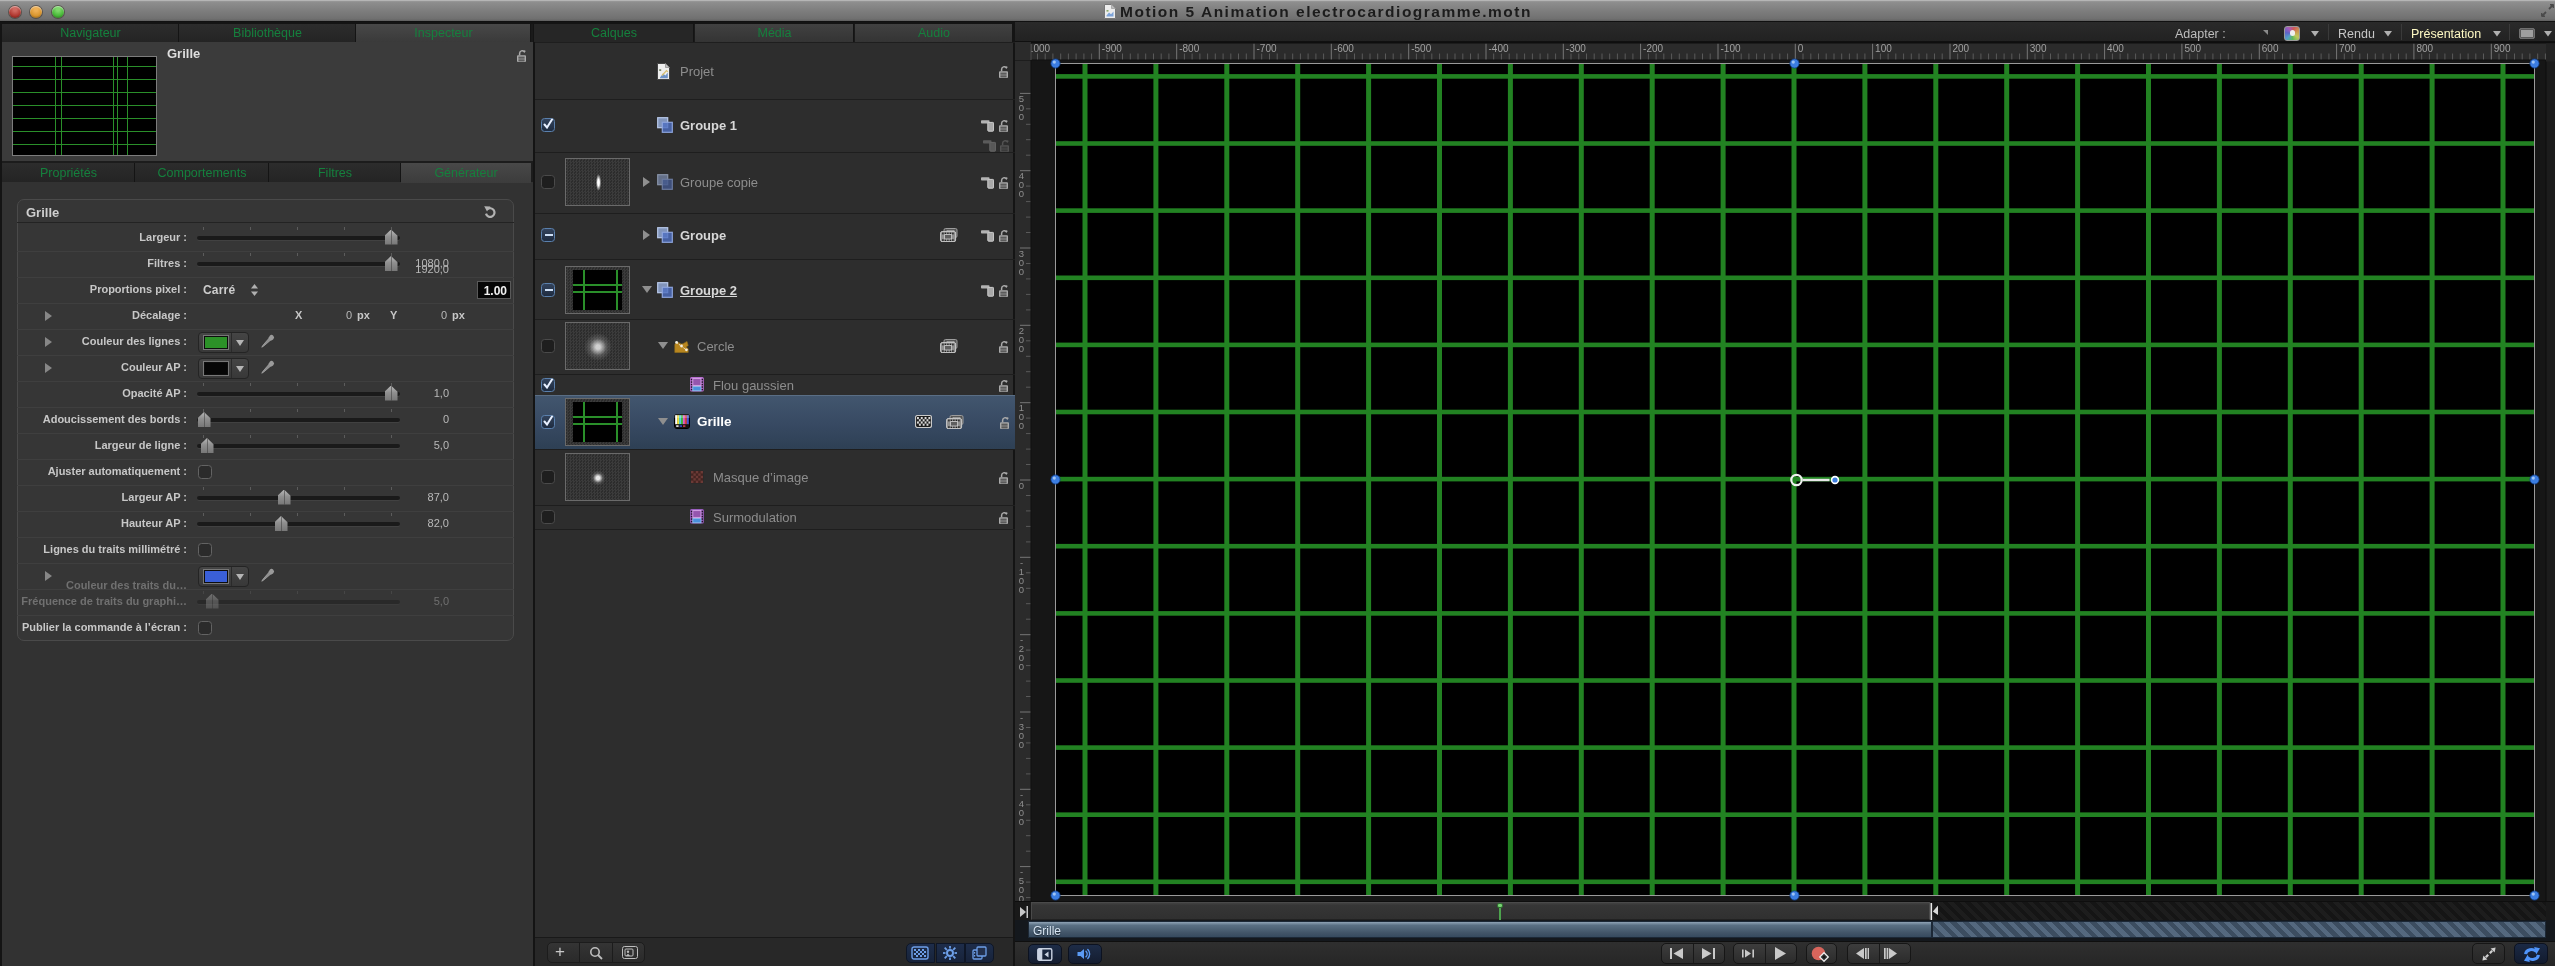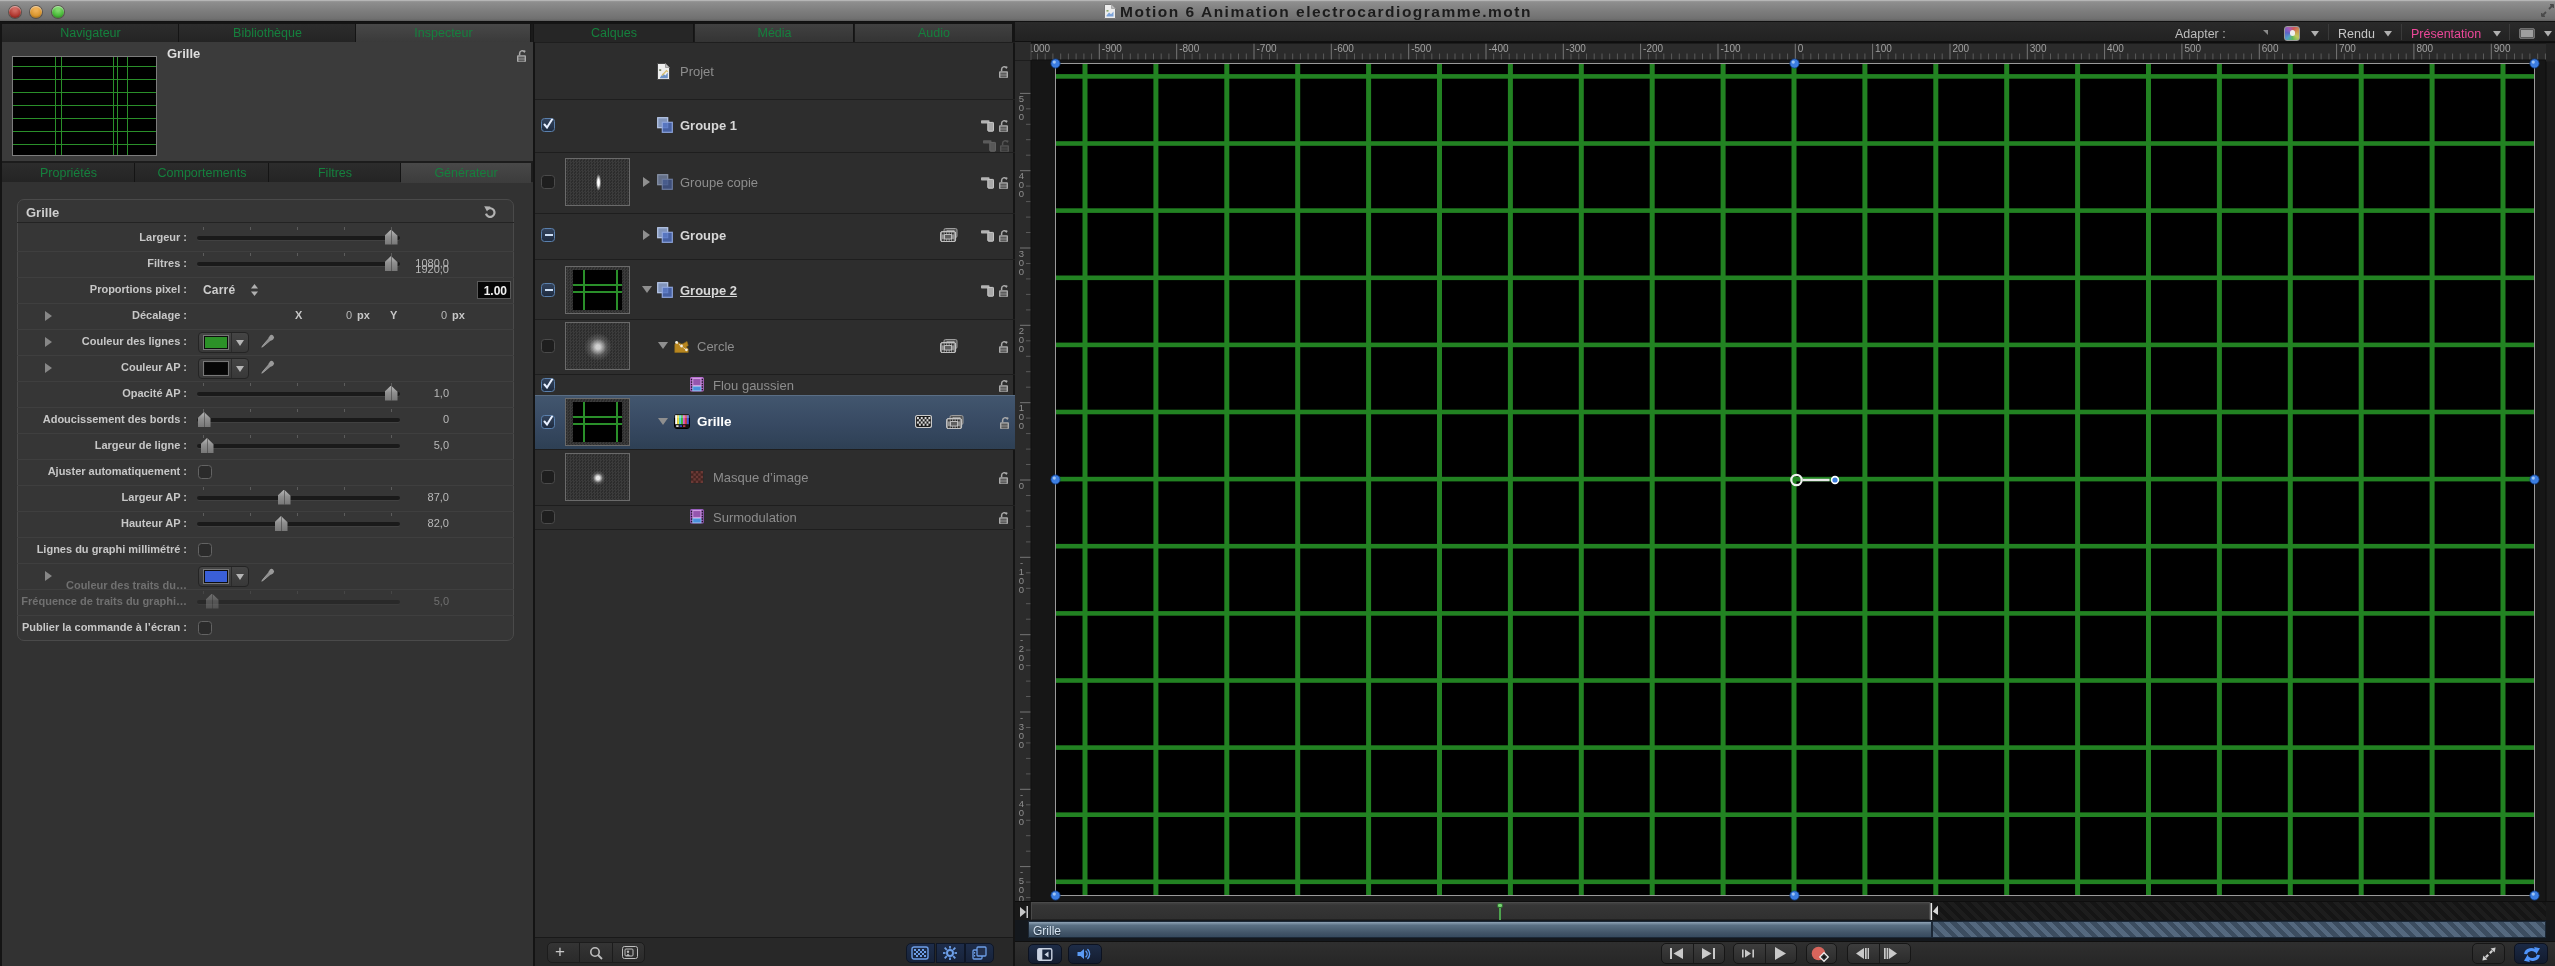--- a/index.html
+++ b/index.html
@@ -39,21 +39,21 @@
 <div class="abs" style="left:0;top:0;width:2555px;height:22px;background:linear-gradient(#a6a6a6 0%,#8e8e8e 10%,#7e7e7e 50%,#707070 90%,#5e5e5e 100%);box-shadow:inset 0 1px 0 #b5b5b5;border-bottom:1px solid #111;"></div>
 <div class="abs" style="left:9.3px;top:5.6px;width:12px;height:12px;border-radius:50%;background:radial-gradient(circle at 50% 30%,#d06860 15%,#b03830 60%,#541410 100%);box-shadow:0 0 0 1px rgba(60,50,40,0.55), inset 0 1px 1px rgba(255,255,255,0.5);"></div>
 <div class="abs" style="left:30px;top:5.6px;width:12px;height:12px;border-radius:50%;background:radial-gradient(circle at 50% 30%,#eeb055 15%,#d8952e 60%,#6e4a0e 100%);box-shadow:0 0 0 1px rgba(60,50,40,0.55), inset 0 1px 1px rgba(255,255,255,0.5);"></div>
 <div class="abs" style="left:51.5px;top:5.6px;width:12px;height:12px;border-radius:50%;background:radial-gradient(circle at 50% 30%,#7ed86a 15%,#48b838 60%,#1c5c14 100%);box-shadow:0 0 0 1px rgba(60,50,40,0.55), inset 0 1px 1px rgba(255,255,255,0.5);"></div>
 <svg class="abs" style="left:1104px;top:4px" width="12" height="15" viewBox="0 0 12 15">
     <path d="M0.5 0.5 L7.5 0.5 L11.5 4.5 L11.5 14.5 L0.5 14.5 Z" fill="#ececec" stroke="#777"></path>
     <path d="M7.5 0.5 L7.5 4.5 L11.5 4.5 Z" fill="#bdbdbd" stroke="#999" stroke-width="0.7"></path>
     <path d="M2.5 11.5 L5 8.5 L7 10.2 L9.5 7.5 L9.5 12.5 L2.5 12.5 Z" fill="#7da3d8"></path>
     <rect x="2.5" y="6" width="2" height="1.6" fill="#8aa86a"></rect>
   </svg>
-<div class="abs" style="left:1120px;top:3px;font-size:15.5px;font-weight:bold;letter-spacing:1.5px;color:#1c1c1c;">Motion 6 Animation electrocardiogramme.motn</div>
+<div class="abs" style="left:1120px;top:3px;font-size:15.5px;font-weight:bold;letter-spacing:1.5px;color:#1c1c1c;">Motion 5 Animation electrocardiogramme.motn</div>
 <svg class="abs" style="left:2541px;top:4px" width="13" height="13" viewBox="0 0 13 13">
     <path d="M8 5 L12.5 0.5 M12.5 0.5 L9 0.5 M12.5 0.5 L12.5 4" stroke="#4a4a4a" stroke-width="1.8" fill="none"></path>
     <path d="M5 8 L0.5 12.5 M0.5 12.5 L4 12.5 M0.5 12.5 L0.5 9" stroke="#4a4a4a" stroke-width="1.8" fill="none"></path>
   </svg>
 <div class="abs" style="left:2px;top:24px;width:531px;height:18px;background:#1a1a1a;"></div>
 <div class="abs unseltab" style="left:2px;top:24px;width:177px;height:18px;border-right:1px solid #141414;"></div>
 <div class="abs tabtxt" style="left:2px;top:26px;width:177px;">Navigateur</div>
 <div class="abs unseltab" style="left:179px;top:24px;width:177px;height:18px;border-right:1px solid #141414;"></div>
 <div class="abs tabtxt" style="left:179px;top:26px;width:177px;">Bibliothèque</div>
 <div class="abs seltab" style="left:356px;top:24px;width:175px;height:18px;border-right:1px solid #141414;"></div>
@@ -218,21 +218,21 @@
     <div class="abs val" style="right:65px;top:291.5px;">87,0</div>
     <div class="abs lbl" style="right:327px;top:318px;">Hauteur AP :</div>
     <div class="groove" style="left:180px;top:323px;width:203px;"></div>
     <div class="tick" style="left:186px;top:314px;"></div>
     <div class="tick" style="left:233px;top:314px;"></div>
     <div class="tick" style="left:280px;top:314px;"></div>
     <div class="tick" style="left:327px;top:314px;"></div>
     <div class="tick" style="left:374px;top:314px;"></div>
     <div class="thumb" style="left:257.5px;top:317px;"></div>
     <div class="abs val" style="right:65px;top:318px;">82,0</div>
-    <div class="abs lbl" style="right:327px;top:344px;">Lignes du graphi millimétré :</div>
+    <div class="abs lbl" style="right:327px;top:344px;">Lignes du traits millimétré :</div>
     <div class="ckbox" style="left:181px;top:344px;"></div>
     <div class="abs lbl dim" style="right:327px;top:380px;">Couleur des traits du…</div>
     <div class="disc" style="left:28px;top:371.5px;border-left-color:#878787;"></div>
     <div class="cwell" style="left:181px;top:366.5px;">
       <div class="cswatch" style="background:#3a5fd8;"></div>
       <div class="cdiv"></div>
       <div class="carr"></div>
     </div>
     <svg class="abs" style="left:240px;top:366.5px;opacity:1.0" width="20" height="20" viewBox="0 0 20 20">
       <g transform="rotate(45 10 10)">
@@ -647,21 +647,21 @@
 <div class="abs" style="left:2289.5px;top:30px;width:5.5px;height:5.5px;border-radius:50%;background:#efefef;"></div>
 <svg class="abs" style="left:2311px;top:30.5px" width="8" height="6" viewBox="0 0 8 6">
     <path d="M0 0 L8 0 L4 5.5 Z" fill="#b0b0b0"></path>
   </svg>
 <div class="abs" style="left:2328px;top:24px;width:1px;height:16px;background:#3a3a3a;"></div>
 <div class="abs" style="left:2338px;top:26.5px;font-size:12.5px;color:#c6c6c6;">Rendu</div>
 <svg class="abs" style="left:2384px;top:30.5px" width="8" height="6" viewBox="0 0 8 6">
     <path d="M0 0 L8 0 L4 5.5 Z" fill="#b0b0b0"></path>
   </svg>
 <div class="abs" style="left:2401px;top:24px;width:1px;height:16px;background:#3a3a3a;"></div>
-<div class="abs" style="left:2411px;top:26.5px;font-size:12.5px;color:#ec4899;">Présentation</div>
+<div class="abs" style="left:2411px;top:26.5px;font-size:12.5px;color:#fef9c3;">Présentation</div>
 <svg class="abs" style="left:2493px;top:30.5px" width="8" height="6" viewBox="0 0 8 6">
     <path d="M0 0 L8 0 L4 5.5 Z" fill="#b0b0b0"></path>
   </svg>
 <div class="abs" style="left:2509px;top:24px;width:1px;height:16px;background:#3a3a3a;"></div>
 <div class="abs" style="left:2519px;top:27.5px;width:16px;height:11px;background:#9f9f9f;border:1.5px solid #707070;border-radius:2px;box-shadow:inset 0 0 0 1px #5a5a5a;"></div>
 <svg class="abs" style="left:2544px;top:30.5px" width="8" height="6" viewBox="0 0 8 6">
     <path d="M0 0 L8 0 L4 5.5 Z" fill="#b0b0b0"></path>
   </svg>
 <svg class="abs" style="left:1015px;top:42px;" width="1540" height="859" viewBox="0 0 1540 859">
     <rect x="0" y="0" width="1540" height="18" fill="#2b2b2b"></rect>

